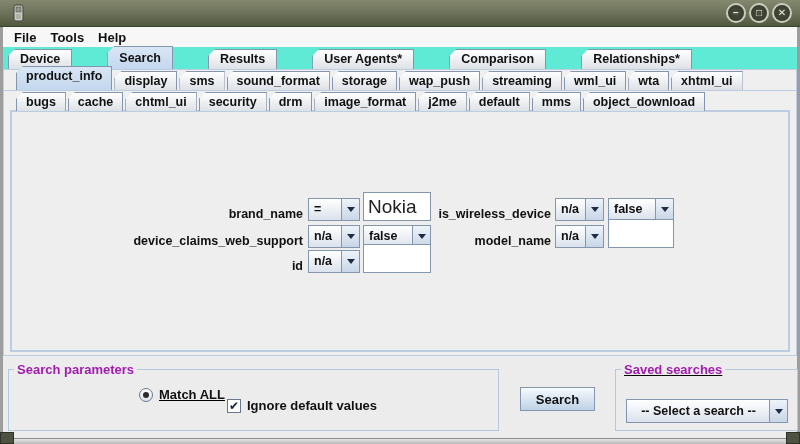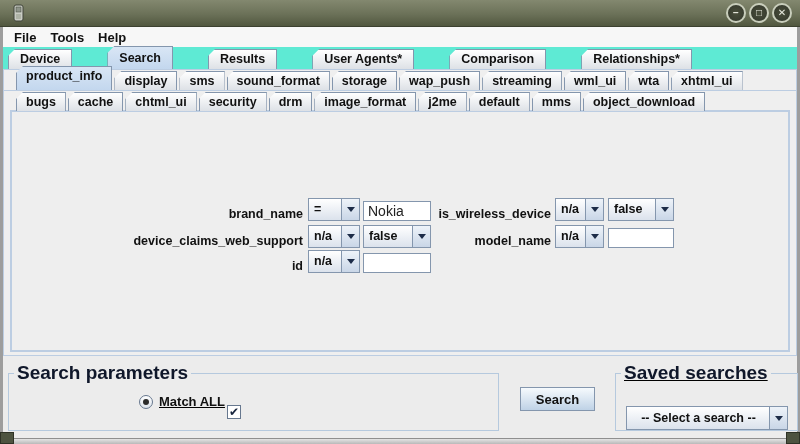--- a/index.html
+++ b/index.html
@@ -56,31 +56,31 @@
   .lbl-left { width:242px; }
   .lbl-right { width:118px; margin-left:2px; }
 
   .combo { display:flex; align-items:stretch; height:23px; border:1px solid #8496ad;
            background:linear-gradient(#ffffff,#dbe2ec); cursor:default; }
   .combo-text { flex:1; font-size:12.5px; font-weight:bold; color:#111; padding:3px 4px 0 5px; overflow:hidden; white-space:nowrap; }
   .combo-arrow { width:18px; border-left:1px solid #8496ad;
                  background:linear-gradient(#eef3f9,#c9d6e7); display:flex; align-items:center; justify-content:center; }
   .combo-arrow::after { content:""; width:0; height:0; border:4px solid transparent; border-top:5px solid #1d2c48; margin-top:4px; }
 
-  .tf { height:20px; border:1px solid #8496ad; background:#fff; font-family:"Liberation Sans",sans-serif;
-        font-size:14px; color:#222; padding:0 4px; outline:none; }
+  .tf { height:29px; border:1px solid #8496ad; background:#fff; font-family:"Liberation Sans",sans-serif;
+        font-size:19px; color:#222; padding:0 4px; outline:none; }
 
   .m5{margin-left:5px}.m3{margin-left:3px}.m4{margin-left:4px}
   .w-op{width:52px}.w-tf{width:68px}.w-opr{width:49px}.w-valr{width:66px}
 
   
   .bottom { position:absolute; left:0; top:356px; width:794px; height:76px; background:#ececec; }
 
   fieldset.grp { position:absolute; border:1px solid #b5c9de; background:transparent; }
-  fieldset.grp legend { font-size:19px; font-weight:bold; color:#0f172a; margin-left:5px; padding:0 3px; }
+  fieldset.grp legend { font-size:13px; font-weight:bold; color:#a21caf; margin-left:5px; padding:0 3px; }
   .grp-search { left:5px; top:6px; width:491px; height:69px; }
   .grp-saved { left:612px; top:6px; width:183px; height:69px;text-decoration:underline; }
 
   .radio-row { position:absolute; display:flex; align-items:center; gap:6px; }
   .radio { width:14px; height:14px; border-radius:50%; border:1px solid #67788f;
            background:linear-gradient(#ffffff,#dce3ec); position:relative; }
   .radio.on::after { content:""; position:absolute; left:3px; top:3px; width:6px; height:6px;
                      border-radius:50%; background:#2b2b2b; }
   .check-row { position:absolute; display:flex; align-items:center; gap:6px; }
   .checkbox { width:14px; height:14px; border:1px solid #67788f; background:#fff;
@@ -222,20 +222,21 @@
         <span class="ctl-label">Match ALL</span>
       </div>
       <div class="radio-row" style="left:122px; top:37px;margin-top:24px;">
         <span class="radio"></span>
         <span class="ctl-label">Match ANY</span>
       </div>
       <div class="check-row" style="left:218px; top:21px;">
         <span class="checkbox">
             <span>✔</span>
           </span>
+        <span class="ctl-label">Ignore default values</span>
       </div>
     </fieldset>
 
     <button class="btn">Search</button>
 
     <fieldset class="grp grp-saved">
       <legend>Saved searches</legend>
       <div class="combo saved-combo">
         <span class="combo-text">-- Select a search --</span>
         <span class="combo-arrow"></span>

